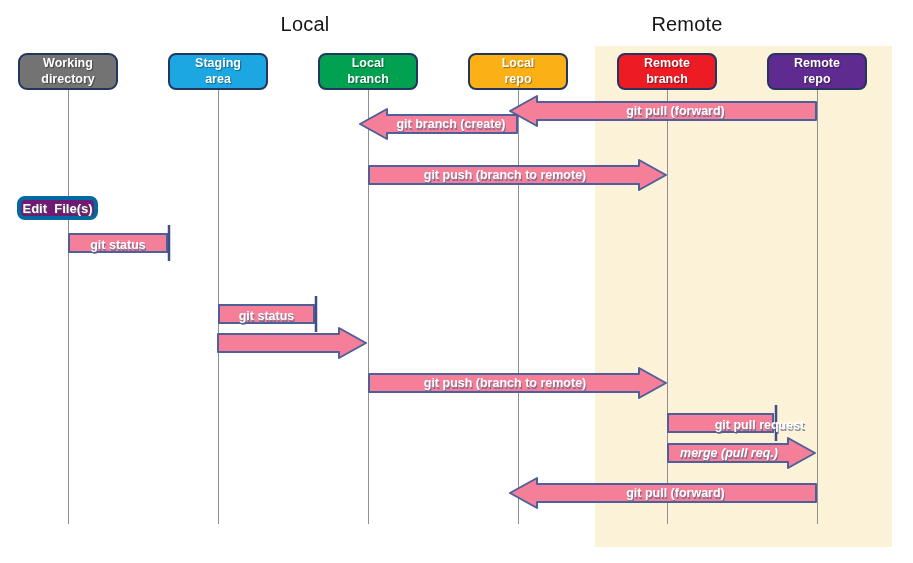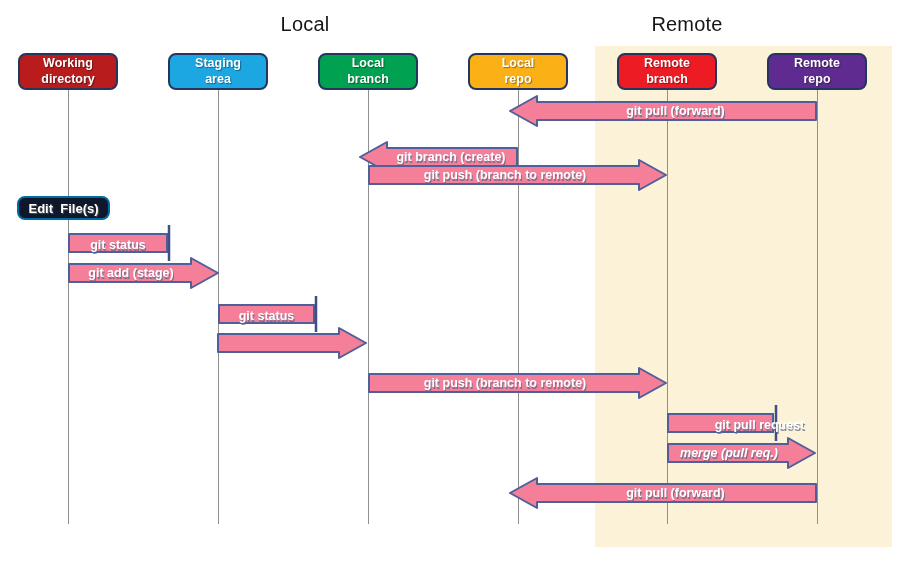--- a/index.html
+++ b/index.html
@@ -19,22 +19,22 @@
     position:absolute;top:90px;height:434px;width:1px;background:#8F8F8F;z-index:1;
   }
   .actor{
     position:absolute;top:53px;width:100px;height:37px;z-index:3;
     border:2px solid #24365E;border-radius:8px;box-sizing:border-box;
     color:#ffffff;font-weight:bold;font-size:12.5px;line-height:15.5px;
     display:flex;align-items:center;justify-content:center;text-align:center;
     white-space:pre-line;text-shadow:1px 1px 1px rgba(0,0,0,0.40);
   }
   .note{
-    position:absolute;left:17px;top:196px;width:93px;height:24px;z-index:3;
-    background:#0f172a;border:2px solid #0369a1;border-radius:8px;box-sizing:border-box;
+    position:absolute;left:17px;top:196px;width:81px;height:24px;z-index:3;
+    background:#701a75;border:4px solid #0369a1;border-radius:8px;box-sizing:border-box;
     color:#ffffff;font-weight:bold;font-size:13px;white-space:pre;
     display:flex;align-items:center;justify-content:center;
     text-shadow:1px 1px 1px rgba(90,90,90,0.9);
   }
   .msg{position:absolute;z-index:2;}
   .msg svg{position:absolute;left:0;top:0;display:block;}
   .msg .lbl{
     position:absolute;display:flex;align-items:center;justify-content:center;
     color:#ffffff;font-weight:bold;font-size:12.5px;white-space:nowrap;
     text-shadow:1px 1.5px 0 rgba(93,102,133,0.75);
@@ -53,41 +53,41 @@
   <div class="group-title" style="left:225px;">Local</div>
   <div class="group-title" style="left:607px;">Remote</div>
 
   <div class="lifeline" style="left:68px;"></div>
   <div class="lifeline" style="left:218px;"></div>
   <div class="lifeline" style="left:368px;"></div>
   <div class="lifeline" style="left:518px;"></div>
   <div class="lifeline" style="left:667px;"></div>
   <div class="lifeline" style="left:817px;"></div>
 
-  <div class="actor" style="left: 18px; background-color: #b91c1c;">Working
+  <div class="actor" style="left: 18px; background-color: #737373; border-radius: 9px;">Working
 directory</div>
   <div class="actor" style="left: 168px; background-color: rgb(28, 167, 226);">Staging
 area</div>
   <div class="actor" style="left: 318px; background-color: rgb(0, 161, 80);">Local
 branch</div>
   <div class="actor" style="left: 468px; background-color: rgb(251, 177, 22);">Local
 repo</div>
   <div class="actor" style="left: 617px; background-color: rgb(236, 27, 36);">Remote
 branch</div>
   <div class="actor" style="left: 767px; background-color: rgb(95, 43, 145);">Remote
 repo</div>
 
   <div class="msg head-left" style="left:508px;top:95px;width:309px;height:32px;">
     <svg width="309" height="32" viewBox="0 0 309 32">
       <polygon points="308,7 29,7 29,1 2,16 29,31 29,25 308,25" fill="#F57F98" stroke="#4F5F99" stroke-width="2" stroke-linejoin="round"></polygon>
     </svg>
     <span class="lbl">git pull (forward)</span>
   </div>
 
-  <div class="msg head-left" style="left:358px;top:141px;width:160px;height:32px;text-align:center;">
+  <div class="msg head-left" style="left:358px;top:108px;width:160px;height:32px;text-align:center;">
     <svg width="160" height="32" viewBox="0 0 160 32">
       <polygon points="159,7 29,7 29,1 2,16 29,31 29,25 159,25" fill="#F57F98" stroke="#4F5F99" stroke-width="2" stroke-linejoin="round"></polygon>
     </svg>
     <span class="lbl">git branch (create)</span>
   </div>
 
   <div class="msg head-right" style="left:368px;top:159px;width:300px;height:32px;">
     <svg width="300" height="32" viewBox="0 0 300 32">
       <polygon points="1,7 271,7 271,1 298,16 271,31 271,25 1,25" fill="#F57F98" stroke="#4F5F99" stroke-width="2" stroke-linejoin="round"></polygon>
     </svg>
@@ -97,26 +97,20 @@
   <div class="note">Edit  File(s)</div>
 
   <div class="msg bar-end" style="left:68px;top:224px;width:103px;height:38px;">
     <svg width="103" height="38" viewBox="0 0 103 38">
       <rect x="1" y="10" width="98" height="18" fill="#F57F98" stroke="#4F5F99" stroke-width="2"></rect>
       <line x1="101" y1="1" x2="101" y2="37" stroke="#3F4E85" stroke-width="2.5"></line>
     </svg>
     <span class="lbl" style="width:98px;">git status</span>
   </div>
 
-  <div class="msg head-right" style="left:68px;top:257px;width:152px;height:32px;">
-    <svg width="152" height="32" viewBox="0 0 152 32">
-      <polygon points="1,7 123,7 123,1 150,16 123,31 123,25 1,25" fill="#F57F98" stroke="#4F5F99" stroke-width="2" stroke-linejoin="round"></polygon>
-    </svg>
-    <span class="lbl">git add (stage)</span>
-  </div>
 
   <div class="msg bar-end" style="left:218px;top:295px;width:100px;height:38px;">
     <svg width="100" height="38" viewBox="0 0 100 38">
       <rect x="1" y="10" width="95" height="18" fill="#F57F98" stroke="#4F5F99" stroke-width="2"></rect>
       <line x1="98" y1="1" x2="98" y2="37" stroke="#3F4E85" stroke-width="2.5"></line>
     </svg>
     <span class="lbl" style="width:95px;">git status</span>
   </div>
 
   <div class="msg head-right" style="left:217px;top:327px;width:151px;height:32px;">

